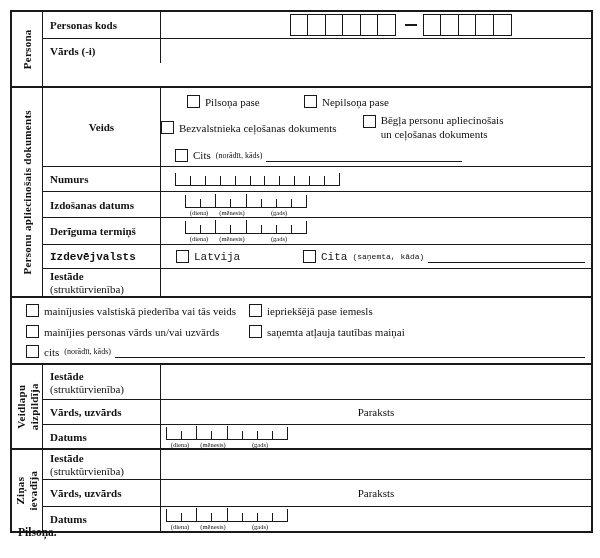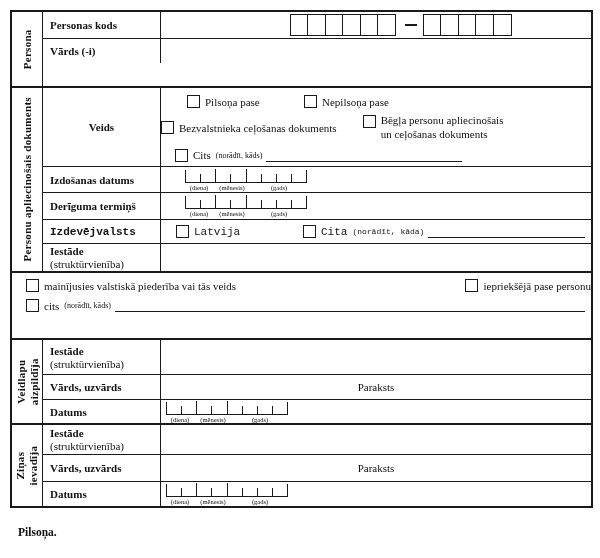--- a/index.html
+++ b/index.html
@@ -120,20 +120,40 @@
               <label class="cb-item" style="margin-left:14px;">
                 <span class="cb"></span>
                 <span>Cits</span>
                 <span class="hint">(norādīt, kāds)</span>
               </label>
               <span class="fill-line" style="width:196px;margin-left:4px;"></span>
             </div>
           </div>
         </div>
 
+        <div class="row" style="height:24px;">
+          <div class="row-label">
+            <span class="lbl">Numurs</span>
+          </div>
+          <div class="row-value">
+            <div class="comb numurs" style="margin-left:14px;">
+                <span class="comb-cell" style="height: 9px;"></span>
+                <span class="comb-cell" style="height: 9px;"></span>
+                <span class="comb-cell" style="height: 9px;"></span>
+                <span class="comb-cell" style="height: 9px;"></span>
+                <span class="comb-cell" style="height: 9px;"></span>
+                <span class="comb-cell" style="height: 9px;"></span>
+                <span class="comb-cell" style="height: 9px;"></span>
+                <span class="comb-cell" style="height: 9px;"></span>
+                <span class="comb-cell" style="height: 9px;"></span>
+                <span class="comb-cell" style="height: 9px;"></span>
+                <span class="comb-cell" style="height: 9px;"></span>
+              </div>
+          </div>
+        </div>
 
         <div class="row" style="height:25px;">
           <div class="row-label">
             <span class="lbl">Izdošanas datums</span>
           </div>
           <div class="row-value" style="display:block;padding-top:3px;">
             <div class="comb date" style="margin-left:24px;">
                 <span class="comb-cell" style="height: 8px;"></span>
                 <span class="comb-cell" style="height: 13px;"></span>
                 <span class="comb-cell" style="height: 8px;"></span>
@@ -179,46 +199,56 @@
             <span class="lbl">Izdevējvalsts</span>
           </div>
           <div class="row-value" style="padding-right:6px;">
             <label class="cb-item" style="margin-left:15px;width:127px;">
               <span class="cb"></span>
               <span>Latvija</span>
             </label>
             <label class="cb-item">
               <span class="cb"></span>
               <span>Cita</span>
-              <span class="hint">(norādīt, kāda)</span>
+              <span class="hint">(saņemta, kāda)</span>
             </label>
             <span class="fill-line" style="flex:1;margin-left:4px;"></span>
           </div>
         </div>
 
         <div class="row" style="height:27px;">
           <div class="row-label">
             <span class="lbl">Iestāde</span>
             <span class="sub">(struktūrvienība)</span>
           </div>
           <div class="row-value"></div>
         </div>
       </div>
     </div>
 
     <div class="sec" style="height:65px;">
       <div class="row-value" style="display:block;padding-top:6px;">
-        <div style="display:flex;align-items:flex-start;justify-content:space-between;">
+        <div style="display:flex;align-items:flex-start;">
           <label class="cb-item" style="margin-left:14px;width:223px;">
             <span class="cb"></span>
             <span>mainījusies valstiskā piederība vai tās veids</span>
           </label>
           <label class="cb-item">
             <span class="cb"></span>
-            <span>iepriekšējā pase personu</span>
+            <span>iepriekšējā pase iemesls</span>
+          </label>
+        </div>
+        <div style="display:flex;align-items:flex-start;margin-top:8px;">
+          <label class="cb-item" style="margin-left:14px;width:223px;">
+            <span class="cb"></span>
+            <span>mainījies personas vārds un/vai uzvārds</span>
+          </label>
+          <label class="cb-item">
+            <span class="cb"></span>
+            <span>saņemta atļauja tautības maiņai</span>
           </label>
         </div>
         <div style="display:flex;align-items:flex-end;margin-top:7px;padding-right:6px;">
           <label class="cb-item" style="margin-left:14px;">
             <span class="cb"></span>
             <span>cits</span>
             <span class="hint">(norādīt, kāds)</span>
           </label>
           <span class="fill-line" style="flex:1;margin-left:4px;"></span>
         </div>

